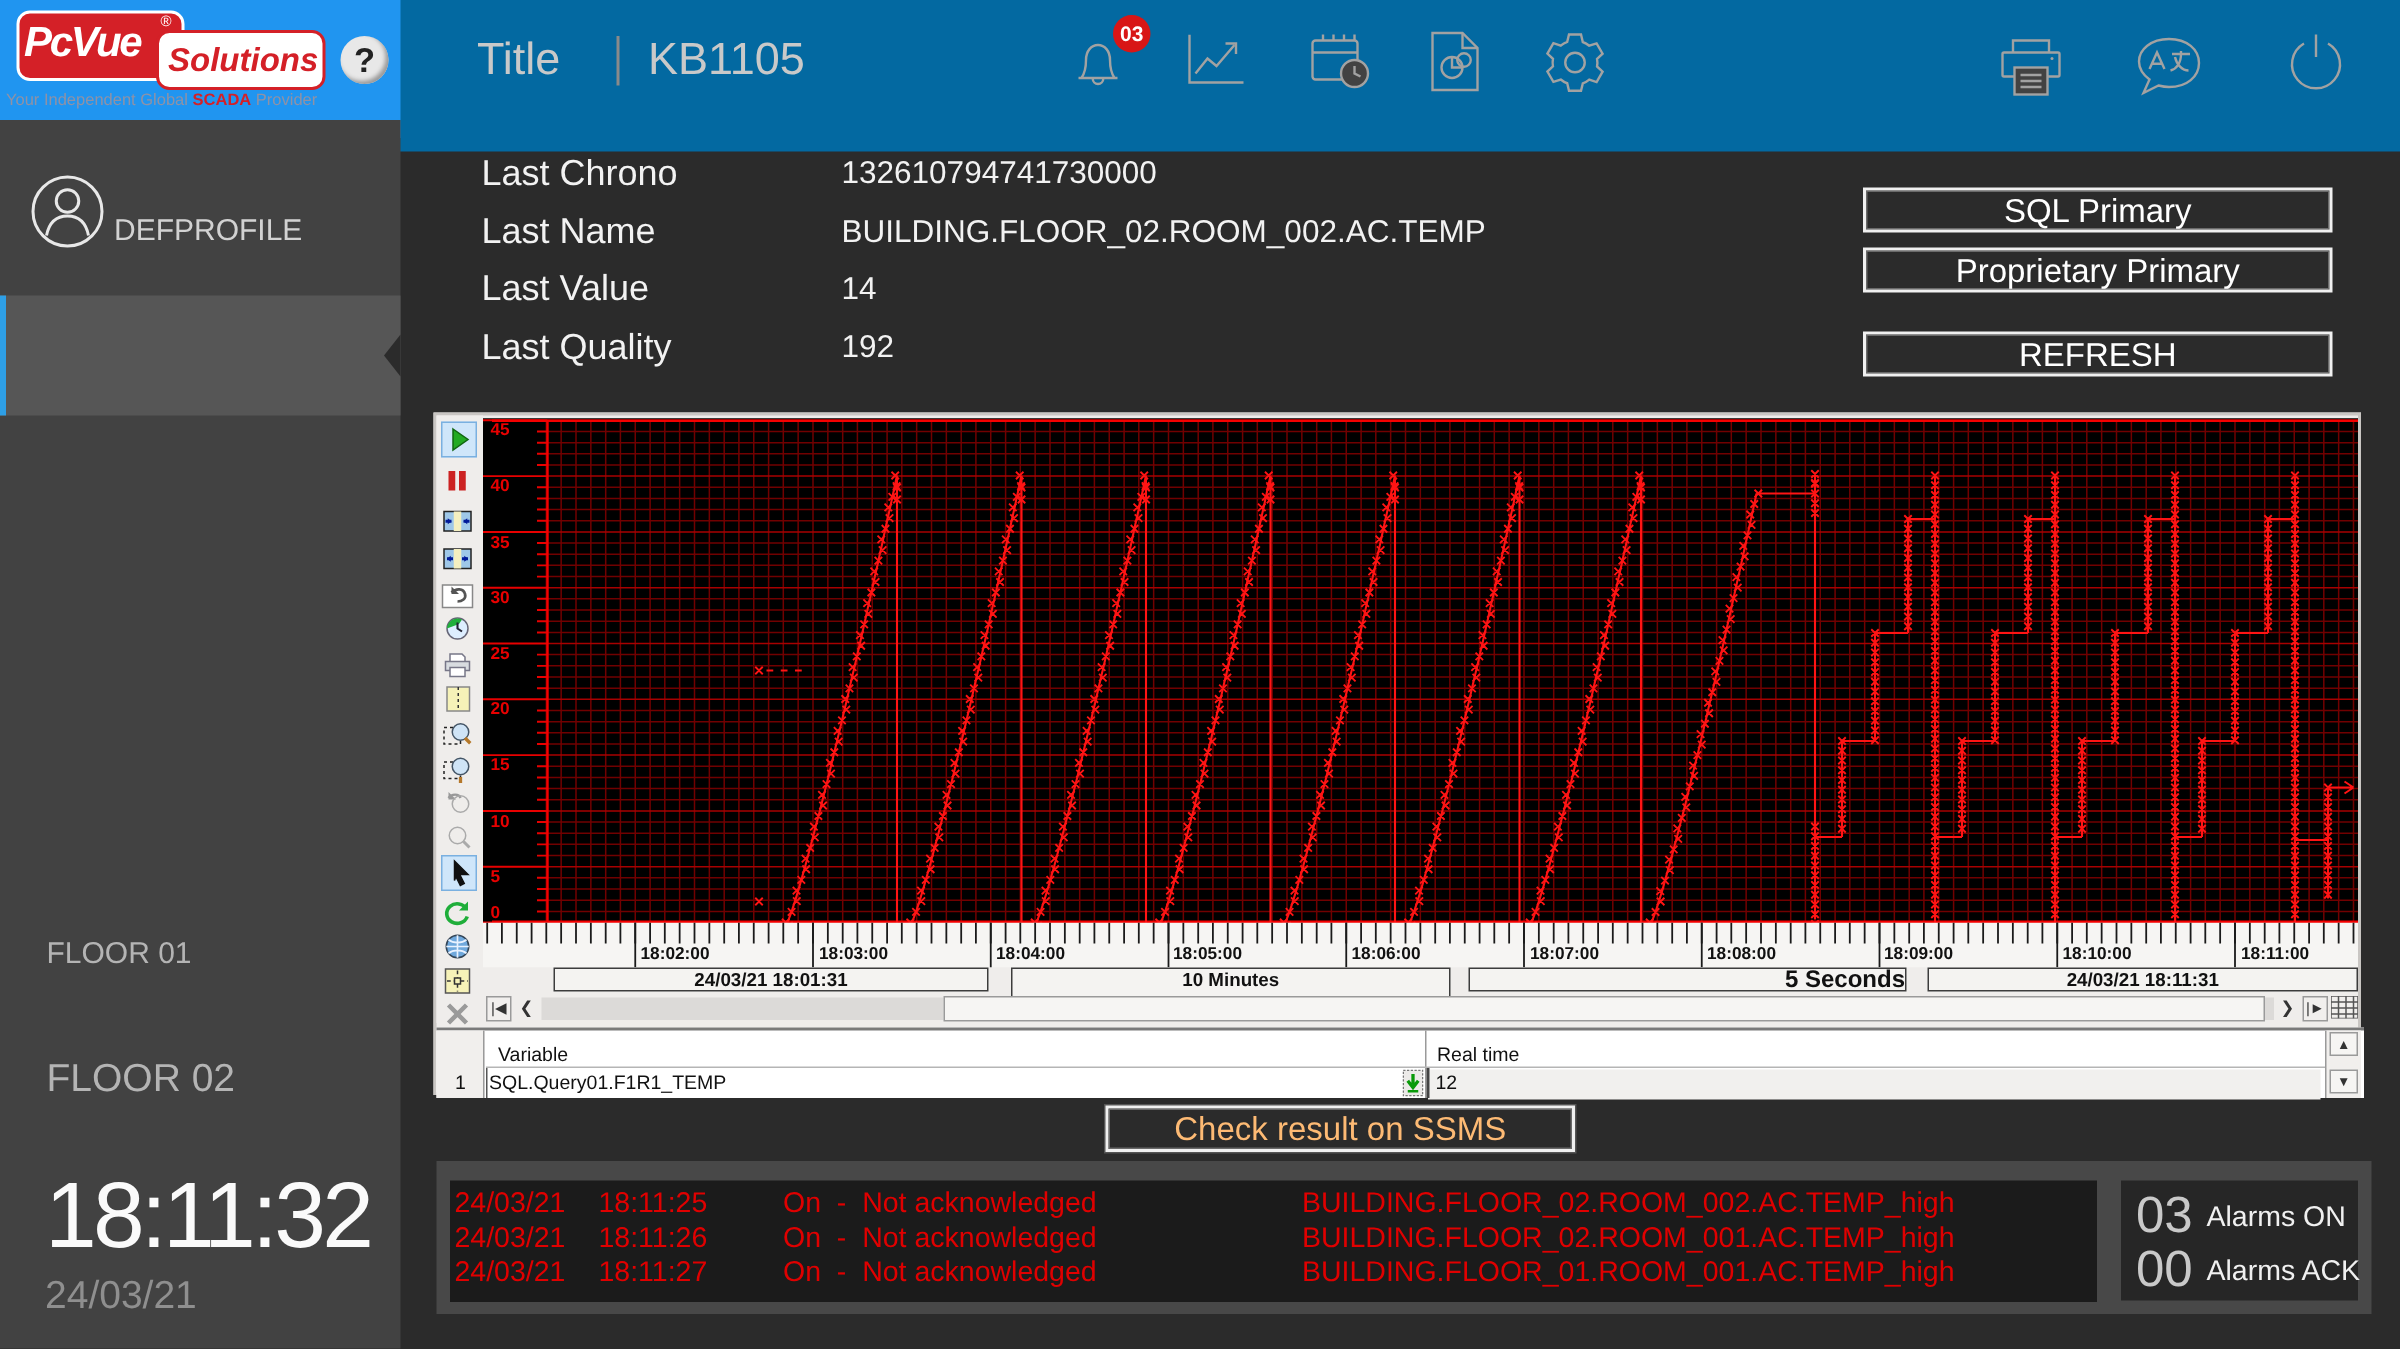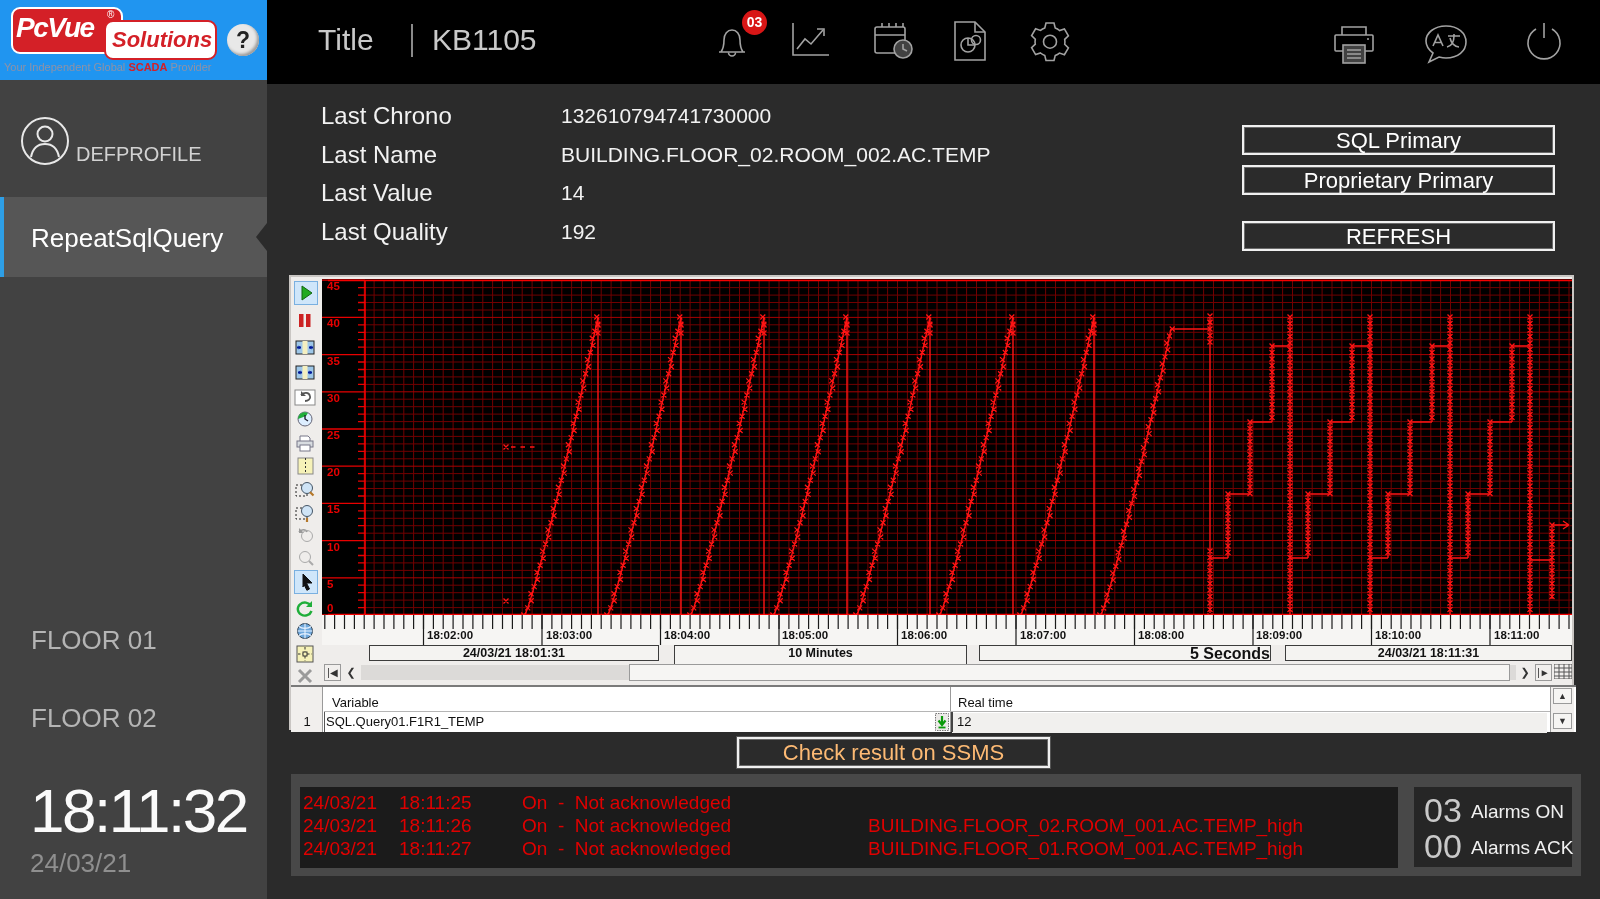--- a/index.html
+++ b/index.html
@@ -1,20 +1,20 @@
 <!DOCTYPE html>
 <html><head><meta charset="utf-8">
 <style>
 *{margin:0;padding:0;box-sizing:border-box}
 body{width:1600px;height:899px;background:#2b2b2b;font-family:"Liberation Sans",sans-serif;overflow:hidden;position:relative}
 .abs{position:absolute}
 </style></head>
 <body>
 
-<div class="abs" style="left:0;top:0;width:1600px;height:84px;background:#000000">
+<div class="abs" style="left:0;top:0;width:1600px;height:101px;background:#0369a1">
   <div class="abs" style="left:318px;top:23px;font-size:30px;color:#c9c9c9">Title</div>
   <div class="abs" style="left:411px;top:24px;width:2px;height:33px;background:#8a8a8a"></div>
   <div class="abs" style="left:432px;top:23px;font-size:30px;color:#c9c9c9">KB1105</div>
   <svg style="position:absolute;left:712px;top:20px" width="40" height="42" viewBox="0 0 40 42">
       <path d="M7 32h26M9 32c2-3 3-7 3-12c0-6 3.5-10 8-10s8 4 8 10c0 5 1 9 3 12" stroke="#a2a2a2" stroke-width="1.6" fill="none"></path>
       <path d="M16.5 32.5a3.5 3.5 0 0 0 7 0" stroke="#a2a2a2" stroke-width="1.6" fill="none"></path>
     </svg>
     <div style="position:absolute;left:742px;top:10px;width:25px;height:25px;border-radius:13px;background:#d81616;color:#fff;font-size:14px;font-weight:bold;text-align:center;line-height:25px">03</div>
     <svg style="position:absolute;left:791px;top:23px" width="40" height="36" viewBox="0 0 40 36">
       <path d="M2 0v32h36" stroke="#a2a2a2" stroke-width="1.6" fill="none"></path>
@@ -68,23 +68,22 @@
 
 <div class="abs" style="left:0;top:80px;width:267px;height:819px;background:#424242">
   <svg class="abs" style="left:20px;top:36px" width="50" height="50" viewBox="0 0 50 50">
       <circle cx="25" cy="25" r="23" fill="none" stroke="#e8e8e8" stroke-width="2"></circle>
       <circle cx="25" cy="18" r="7.5" fill="none" stroke="#e8e8e8" stroke-width="2"></circle>
       <path d="M11 41c2-10 8-13 14-13s12 3 14 13" fill="none" stroke="#e8e8e8" stroke-width="2"></path>
     </svg>
   <div class="abs" style="left:76px;top:63px;font-size:20px;color:#d2d2d2">DEFPROFILE</div>
   <div class="abs" style="left:0;top:117px;width:267px;height:80px;background:#565656"></div>
   <div class="abs" style="left:0;top:117px;width:4px;height:80px;background:#2e9fe6"></div>
-  <div class="abs" style="left:31px;top:143px;font-size:26px;color:#fff">RepeatSqlQuery</div>
   <div class="abs" style="left:256px;top:143px;width:0;height:0;border-top:14px solid transparent;border-bottom:14px solid transparent;border-right:11px solid #2b2b2b"></div>
-  <div class="abs" style="left:31px;top:545px;font-size:26px;color:#b4b4b4">FLOOR 01</div>
+  <div class="abs" style="left:31px;top:545px;font-size:20px;color:#b4b4b4">FLOOR 01</div>
   <div class="abs" style="left:31px;top:623px;font-size:26px;color:#b4b4b4">FLOOR 02</div>
   <div class="abs" style="left:30px;top:695px;font-size:62px;font-weight:300;color:#fafafa;letter-spacing:-2.5px">18:11:32</div>
   <div class="abs" style="left:30px;top:768px;font-size:26px;color:#8f8f8f">24/03/21</div>
 </div>
 
 <div class="abs" style="left:321px;top:102px;font-size:24px;color:#f2f2f2">Last Chrono</div>
 <div class="abs" style="left:561px;top:104px;font-size:21px;color:#f2f2f2">132610794741730000</div>
 <div class="abs" style="left:321px;top:141px;font-size:24px;color:#f2f2f2">Last Name</div>
 <div class="abs" style="left:561px;top:143px;font-size:21px;color:#f2f2f2">BUILDING.FLOOR_02.ROOM_002.AC.TEMP</div>
 <div class="abs" style="left:321px;top:179px;font-size:24px;color:#f2f2f2">Last Value</div>
@@ -286,20 +285,21 @@
 </div>
 
 <div class="abs" style="left:737px;top:737px;width:313px;height:31px;border:2px solid #f0f0f0;box-shadow:inset 0 0 0 1px #6a6a6a,0 0 0 1px #555;color:#fdba74;font-size:22px;text-align:center;line-height:28px">Check result on SSMS</div>
 
 <div class="abs" style="left:291px;top:774px;width:1290px;height:102px;background:#484848">
   <div class="abs" style="left:9px;top:13px;width:1098px;height:81px;background:#1b1b1b">
       <div class="abs" style="left:0;top:5px;width:1098px;height:23px;font-size:19px;color:#e00000">
         <span class="abs" style="left:3px">24/03/21</span>
         <span class="abs" style="left:99px">18:11:25</span>
         <span class="abs" style="left:222px">On&nbsp; -&nbsp; Not acknowledged</span>
+        <span class="abs" style="left:568px">BUILDING.FLOOR_02.ROOM_002.AC.TEMP_high</span>
       </div>
       <div class="abs" style="left:0;top:28px;width:1098px;height:23px;font-size:19px;color:#e00000">
         <span class="abs" style="left:3px">24/03/21</span>
         <span class="abs" style="left:99px">18:11:26</span>
         <span class="abs" style="left:222px">On&nbsp; -&nbsp; Not acknowledged</span>
         <span class="abs" style="left:568px">BUILDING.FLOOR_02.ROOM_001.AC.TEMP_high</span>
       </div>
       <div class="abs" style="left:0;top:51px;width:1098px;height:23px;font-size:19px;color:#e00000">
         <span class="abs" style="left:3px">24/03/21</span>
         <span class="abs" style="left:99px">18:11:27</span>

